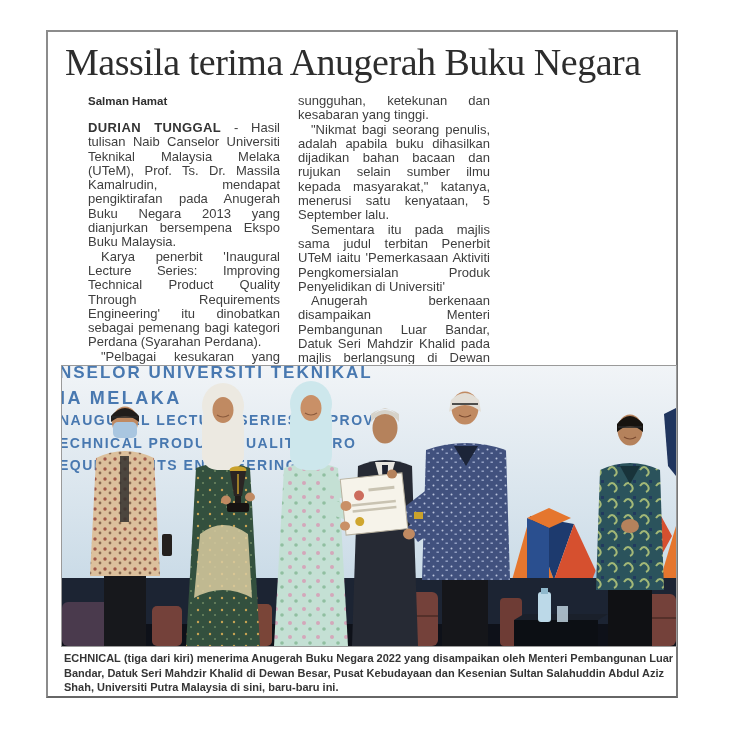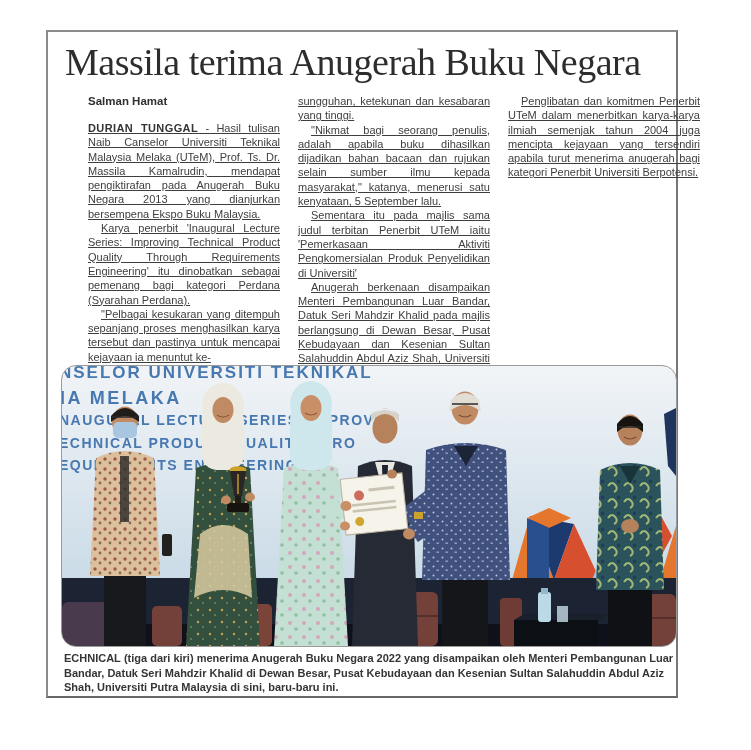--- a/index.html
+++ b/index.html
@@ -8,25 +8,25 @@
   .clip-frame{position:absolute;left:46px;top:30px;width:632px;height:668px;
         border:2px solid #8c8c8c;border-bottom-color:#666;border-right-color:#777;
         background:#ffffff;box-sizing:border-box;}
   .headline{position:absolute;left:17px;top:8px;width:600px;margin:0;
         font-family:"Liberation Serif",serif;font-weight:400;font-size:38px;
         letter-spacing:-0.5px;color:#2d2d2d;white-space:nowrap;}
   .columns{position:absolute;left:17px;top:62px;width:612px;height:270px;
         display:flex;gap:18px;overflow:hidden;margin-left:23px;}
   .col{flex:1 1 0;min-width:0;}
   .byline{font-size:11.5px;font-weight:700;color:#2f2f2f;margin:1px 0 14px 0;}
-  .col p{margin:0;font-size:11px;line-height:14.3px;color:#3e3e3e;text-align:justify;text-decoration:underline;}
+  .col p{margin:0;font-size:13px;line-height:14.3px;color:#3e3e3e;text-align:justify;}
   .col p.indent{text-indent:13px;}
   .dateline{font-weight:700;letter-spacing:0.4px;color:#333;}
   .photo{position:absolute;left:14px;top:334px;width:614px;height:280px;
-        outline:1px solid #9a9a9a;overflow:hidden;background:#dfe8ef;border-radius:14px;}
+        outline:1px solid #9a9a9a;overflow:hidden;background:#dfe8ef;}
   .photo svg{display:block;}
   .caption{position:absolute;left:16px;top:619px;width:610px;margin:0;
         font-size:11px;line-height:14.5px;font-weight:700;color:#353535;text-align:left;}
   .bd-text{font-family:"Liberation Sans",sans-serif;font-weight:700;fill:#4878b0;}
 </style>
 </head>
 <body>
 
 <div class="page">
   <div class="clip-frame">
@@ -40,21 +40,20 @@
         <p class="indent">Karya penerbit 'Inaugural Lecture Series: Improving Technical Product Quality Through Requirements Engineering' itu dinobatkan sebagai pemenang bagi kategori Perdana (Syarahan Perdana).</p>
         <p class="indent">"Pelbagai kesukaran yang ditempuh sepanjang proses menghasilkan karya tersebut dan pastinya untuk mencapai kejayaan ia menuntut ke-</p>
       </div>
       <div class="col">
         <p>sungguhan, ketekunan dan kesabaran yang tinggi.</p>
         <p class="indent">"Nikmat bagi seorang penulis, adalah apabila buku dihasilkan dijadikan bahan bacaan dan rujukan selain sumber ilmu kepada masyarakat," katanya, menerusi satu kenyataan, 5 September lalu.</p>
         <p class="indent">Sementara itu pada majlis sama judul terbitan Penerbit UTeM iaitu 'Pemerkasaan Aktiviti Pengkomersialan Produk Penyelidikan di Universiti'</p>
         <p class="indent">Anugerah berkenaan disampaikan Menteri Pembangunan Luar Bandar, Datuk Seri Mahdzir Khalid pada majlis berlangsung di Dewan Besar, Pusat Kebudayaan dan Kesenian Sultan Salahuddin Abdul Aziz Shah, Universiti Putra Malaysia, baru-baru ini.</p>
       </div>
       <div class="col">
-        <p class="indent">Penglibatan dan komitmen Penerbit UTeM dalam menerbitkan karya-karya ilmiah semenjak tahun 2004 juga mencipta kejayaan yang tersendiri apabila turut menerima anugerah bagi kategori Penerbit Universiti Berpotensi.</p>
       </div>
     </div>
 
     <div class="photo">
       <svg width="614" height="280" viewBox="0 0 614 280" xmlns="http://www.w3.org/2000/svg">
         <defs>
           <linearGradient id="bdG" x1="0" y1="0" x2="0" y2="1">
             <stop offset="0" stop-color="#f1f4f7"></stop>
               <stop offset="1" stop-color="#cadbe7"></stop>
           </linearGradient>

